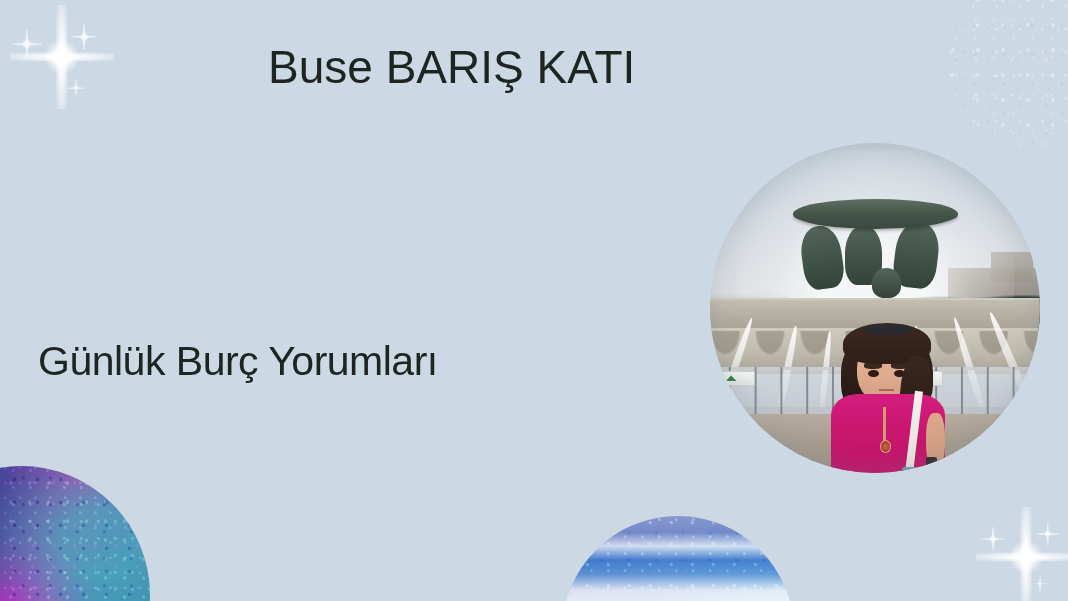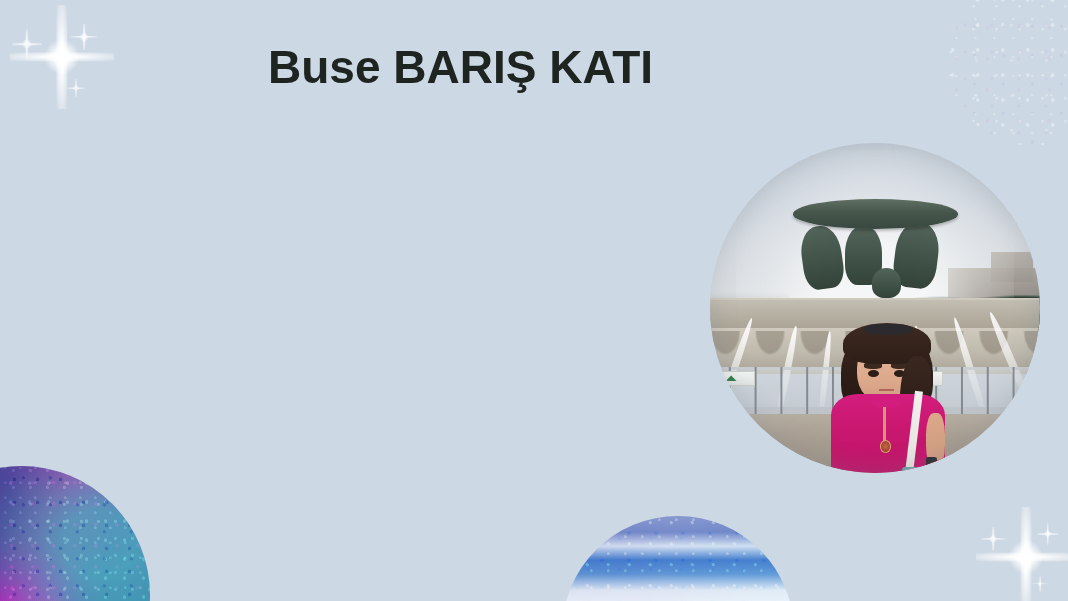--- a/index.html
+++ b/index.html
@@ -367,21 +367,21 @@
     position: absolute; inset: 0;
     border-radius: 50%;
     box-shadow: inset 0 0 26px rgba(120,130,140,.28);
     pointer-events: none;
   }
 
   
   .headline {
     position: absolute;
     color: #1e2420;
-    font-weight: 700;
+    font-weight: 400;
     letter-spacing: -0.5px;
     white-space: nowrap;
   }
   #title     { left: 268px; top: 40px;  font-size: 46px; letter-spacing: 0px; }
   #subtitle  { left: 46px;  top: 198px; font-size: 40px; }
   #tagline   { left: 38px;  top: 338px; font-size: 41px; }
 </style>
 </head>
 <body>
 
@@ -480,14 +480,15 @@
       <div class="ph-watch"></div>
       <div class="ph-bag"></div>
     </div>
 
     <div class="ph-vignette"></div>
   </div>
 
   <div class="headline" id="title">Buse BARIŞ KATI</div>
 
 
+  <div class="headline" id="tagline">Günlük Burç Yorumları</div>
 
 </div>
 
 </body></html>

